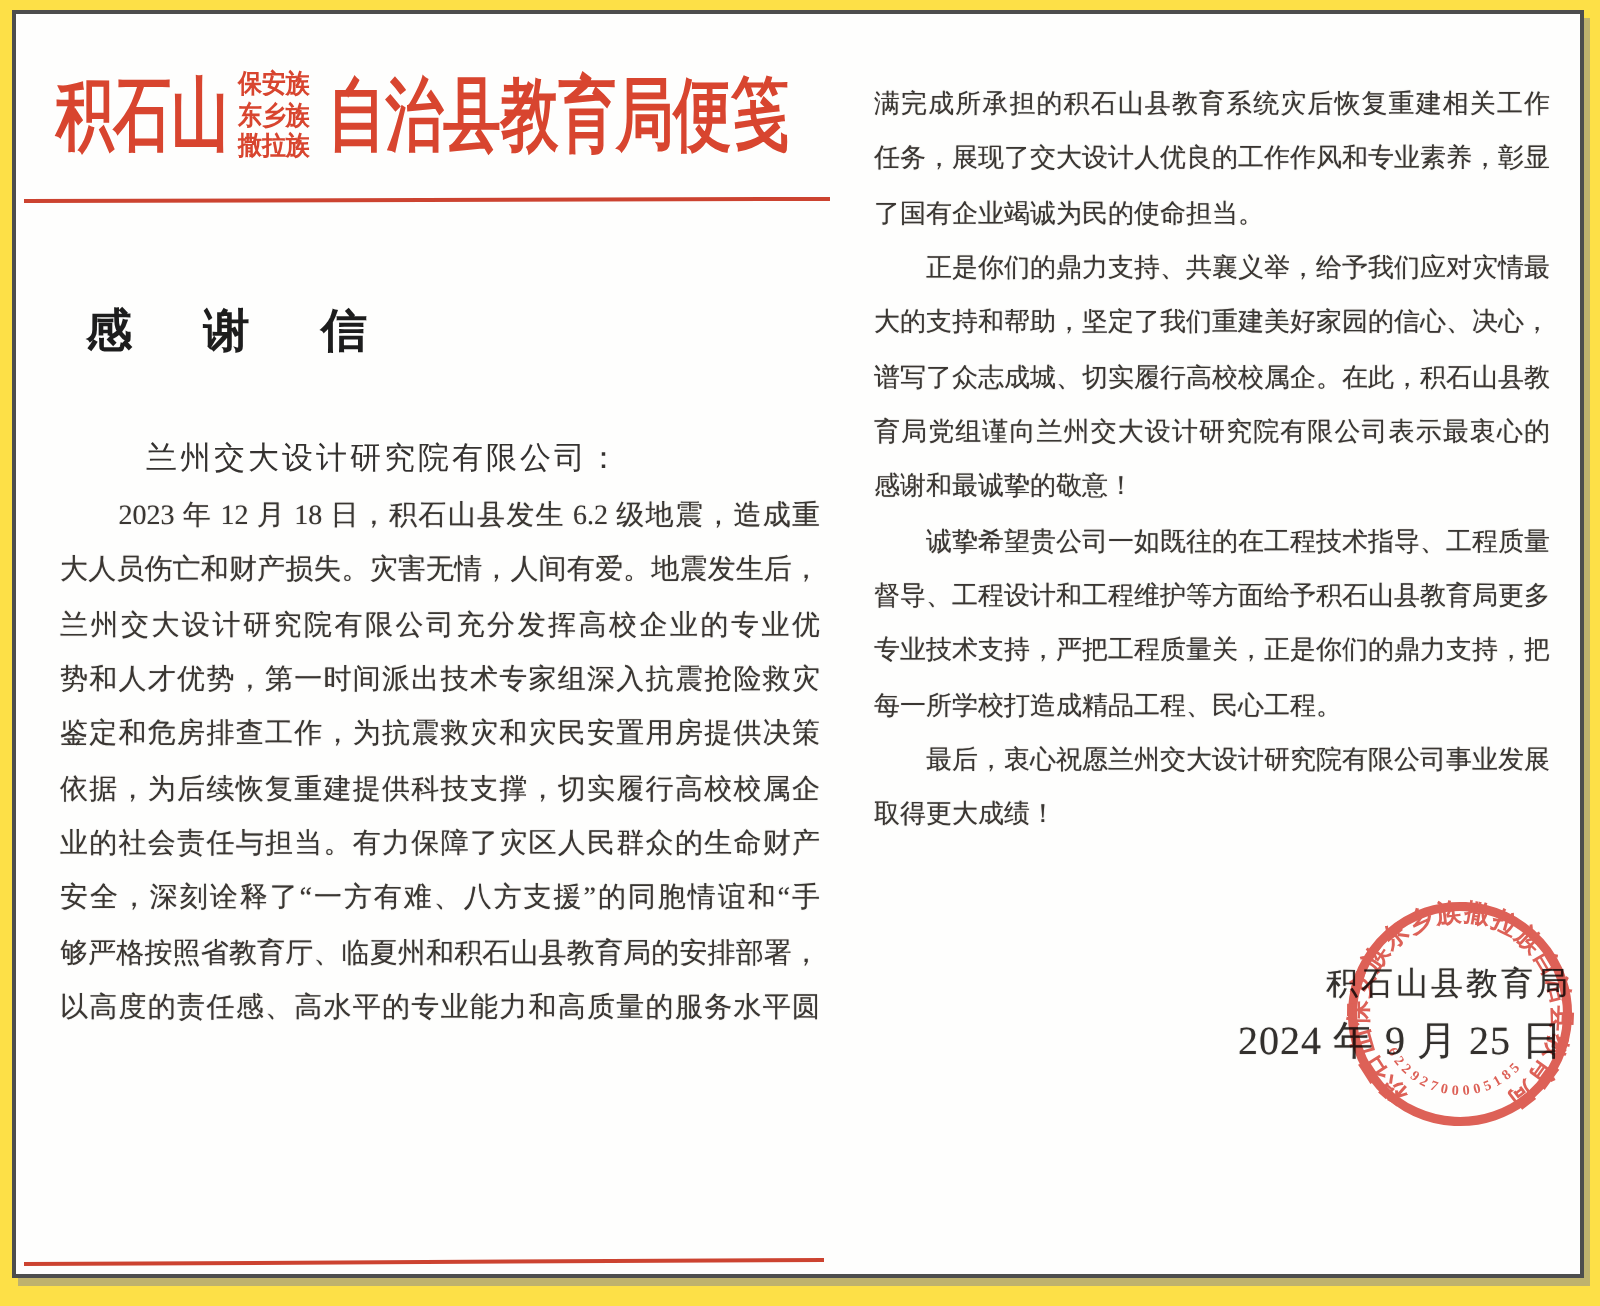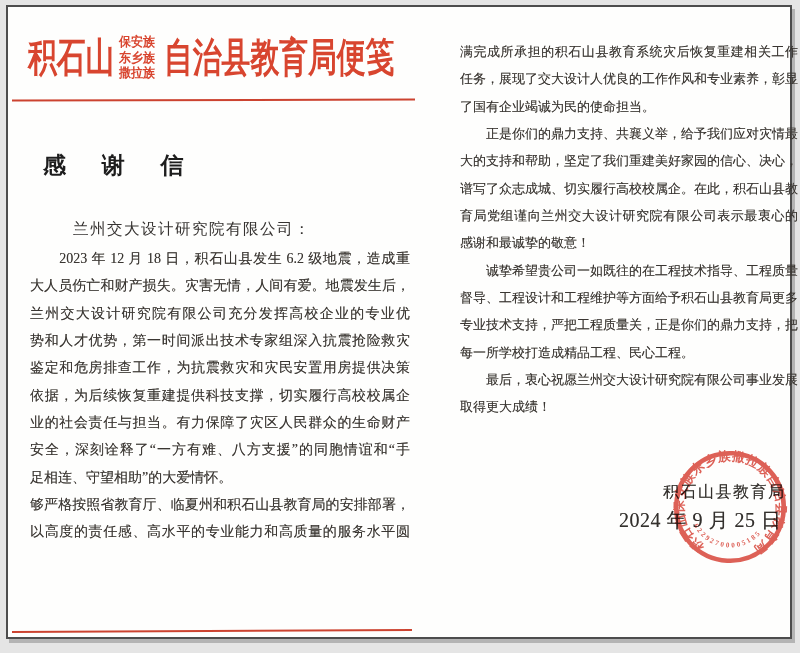--- a/index.html
+++ b/index.html
@@ -1,17 +1,17 @@
 <!DOCTYPE html>
 <html><head>
 <meta charset="utf-8">
 <style>
   html,body{margin:0;padding:0;background:#ffffff;}
   .canvas{
-    position:relative;width:800px;height:653px;background:#e5e5e5;overflow:hidden;
+    position:relative;width:800px;height:653px;background:#fde047;overflow:hidden;
     font-family:"Liberation Serif","DejaVu Serif",serif;
   }
   .page-border{
     position:absolute;left:6px;top:5px;width:782px;height:630px;
     border:2px solid #4d4d4d;background:#fefefd;
     box-shadow:3px 4px 0 rgba(140,140,140,.55);
   }
   
   .lh-big{
     position:absolute;top:30px;font-size:40px;font-weight:700;color:#d8452f;
@@ -30,21 +30,21 @@
   .title{
     position:absolute;left:28px;top:150px;width:384px;text-align:left;
     font-size:23px;font-weight:700;color:#1d1d1d;letter-spacing:15px;text-indent:15px;
   }
   .salutation{
     position:absolute;left:29px;top:219px;font-size:15.5px;color:#353230;
     letter-spacing:1.5px;white-space:nowrap;margin-left:44px;
   }
   .body-col{position:absolute;color:#3a3632;}
   .body-left{left:30px;top:245px;width:380px;font-size:14px;}
-  .body-right{left:460px;top:38px;width:338px;font-size:13px;}
+  .body-right{left:437px;top:38px;width:338px;font-size:13px;}
   .line{
     height:27.35px;line-height:27.35px;white-space:nowrap;
     text-align:justify;text-align-last:justify;
     text-shadow:0 0 .5px rgba(70,65,60,.55);
   }
   .line.short{text-align-last:left;}
   .signature{
     position:absolute;left:663px;top:482px;font-size:16px;color:#33302d;
     letter-spacing:1.5px;white-space:nowrap;text-shadow:0 0 .5px rgba(70,65,60,.55);
   }
@@ -79,21 +79,20 @@
 
   <div class="body-col body-left">
     <div class="line">　　2023 年 12 月 18 日，积石山县发生 6.2 级地震，造成重</div>
     <div class="line">大人员伤亡和财产损失。灾害无情，人间有爱。地震发生后，</div>
     <div class="line">兰州交大设计研究院有限公司充分发挥高校企业的专业优</div>
     <div class="line">势和人才优势，第一时间派出技术专家组深入抗震抢险救灾</div>
     <div class="line">鉴定和危房排查工作，为抗震救灾和灾民安置用房提供决策</div>
     <div class="line">依据，为后续恢复重建提供科技支撑，切实履行高校校属企</div>
     <div class="line">业的社会责任与担当。有力保障了灾区人民群众的生命财产</div>
     <div class="line">安全，深刻诠释了“一方有难、八方支援”的同胞情谊和“手</div>
-    <div class="line short">足相连、守望相助”的大爱情怀。</div>
     <div class="line">够严格按照省教育厅、临夏州和积石山县教育局的安排部署，</div>
     <div class="line">以高度的责任感、高水平的专业能力和高质量的服务水平圆</div>
   </div>
 
   <div class="rule-red rule-bottom"></div>
 
   <div class="body-col body-right">
     <div class="line">满完成所承担的积石山县教育系统灾后恢复重建相关工作</div>
     <div class="line">任务，展现了交大设计人优良的工作作风和专业素养，彰显</div>
     <div class="line short">了国有企业竭诚为民的使命担当。</div>

